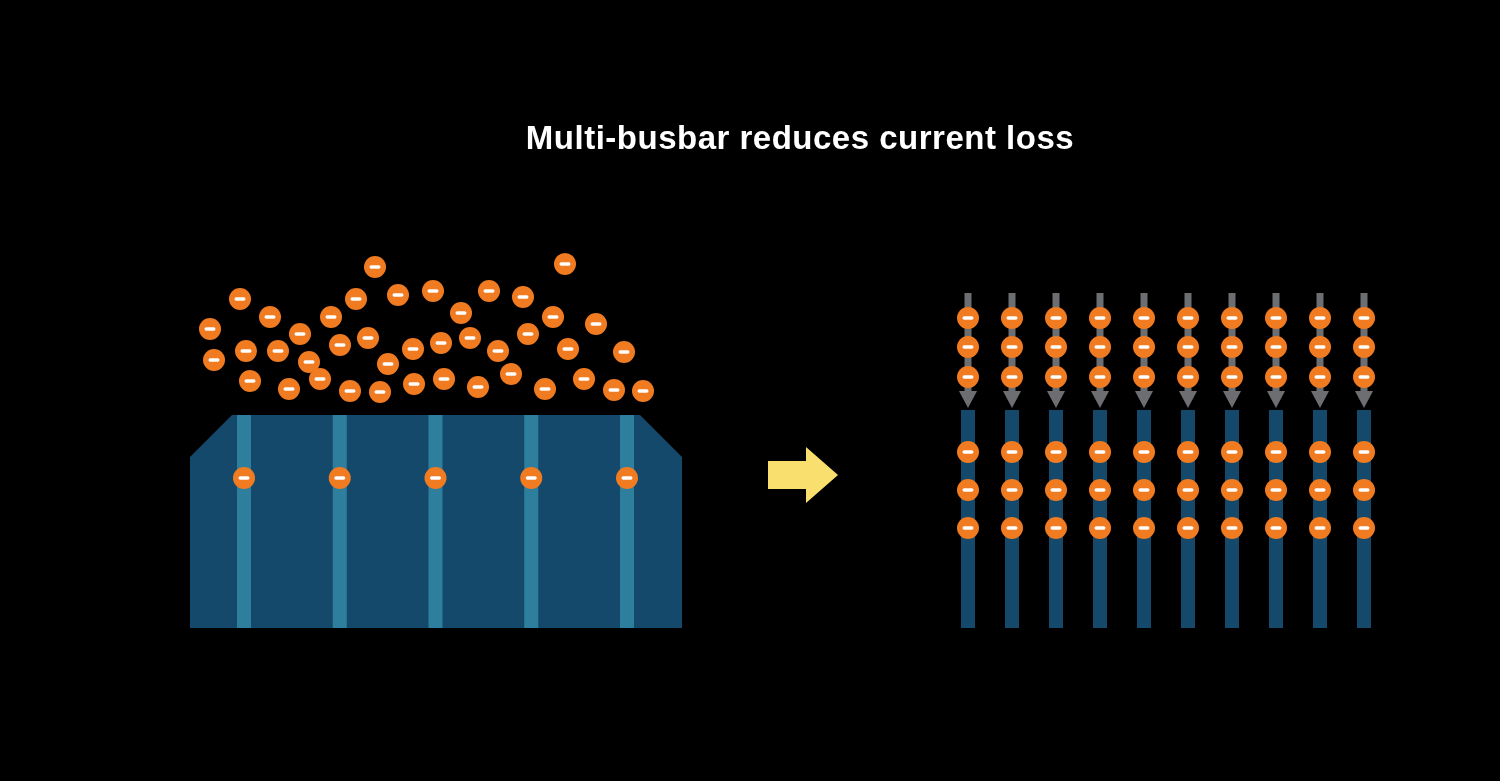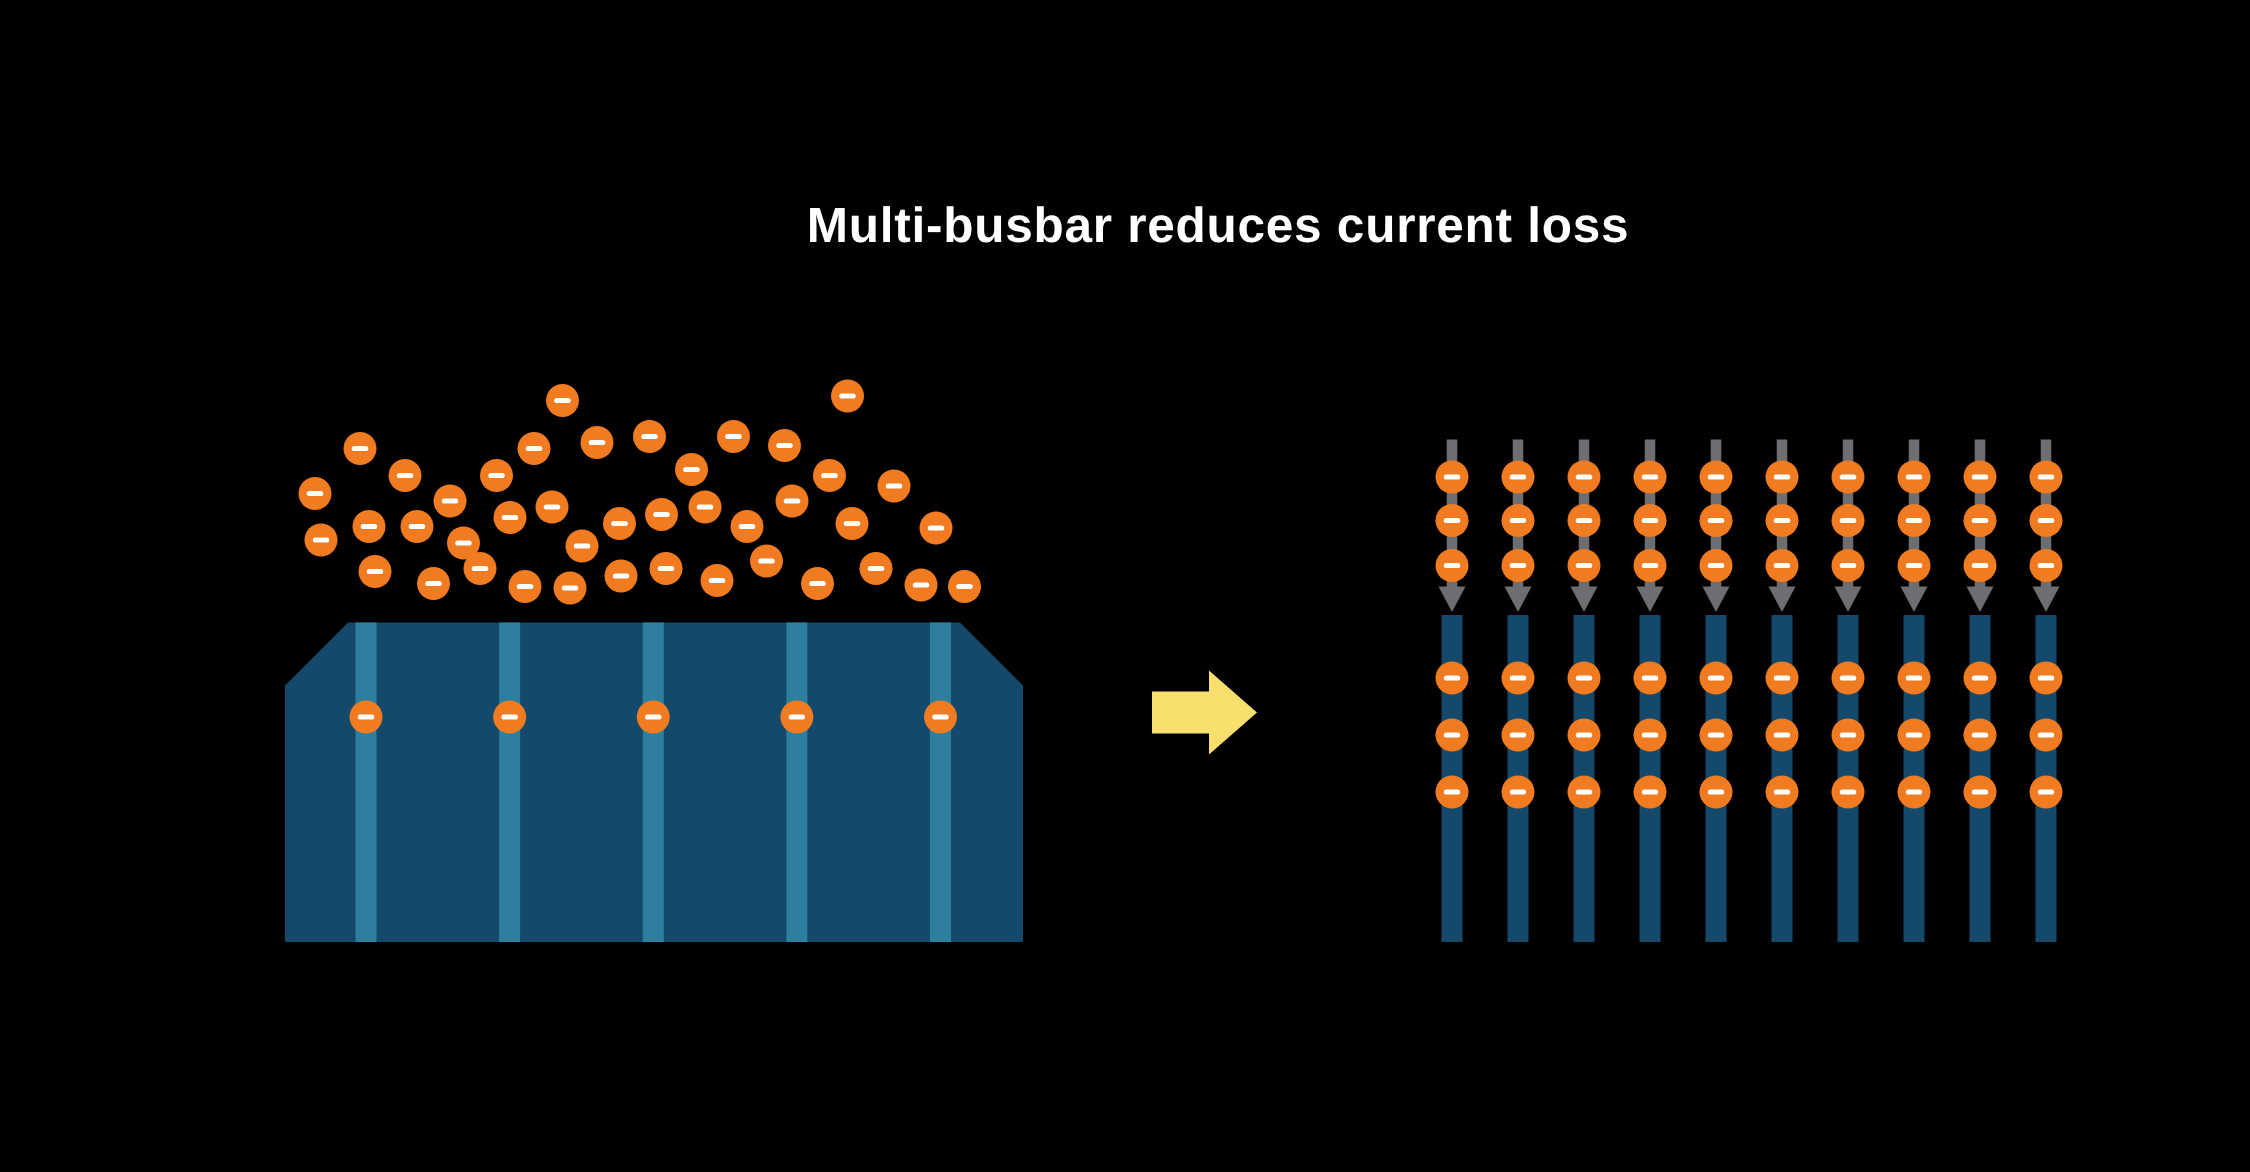--- a/index.html
+++ b/index.html
@@ -13,21 +13,21 @@
     height: 781px;
     background: #000000;
     overflow: hidden;
     font-family: "Liberation Sans", sans-serif;
   }
   .title {
     position: absolute;
     top: 119px;
     left: 800px;
     transform: translateX(-50%);
-    margin: 12px;
+    margin: 0;
     color: #ffffff;
     font-size: 33px;
     font-weight: 700;
     letter-spacing: 0.5px;
     white-space: nowrap;
   }
   svg.diagram {
     position: absolute;
     top: 0;
     left: 0;

